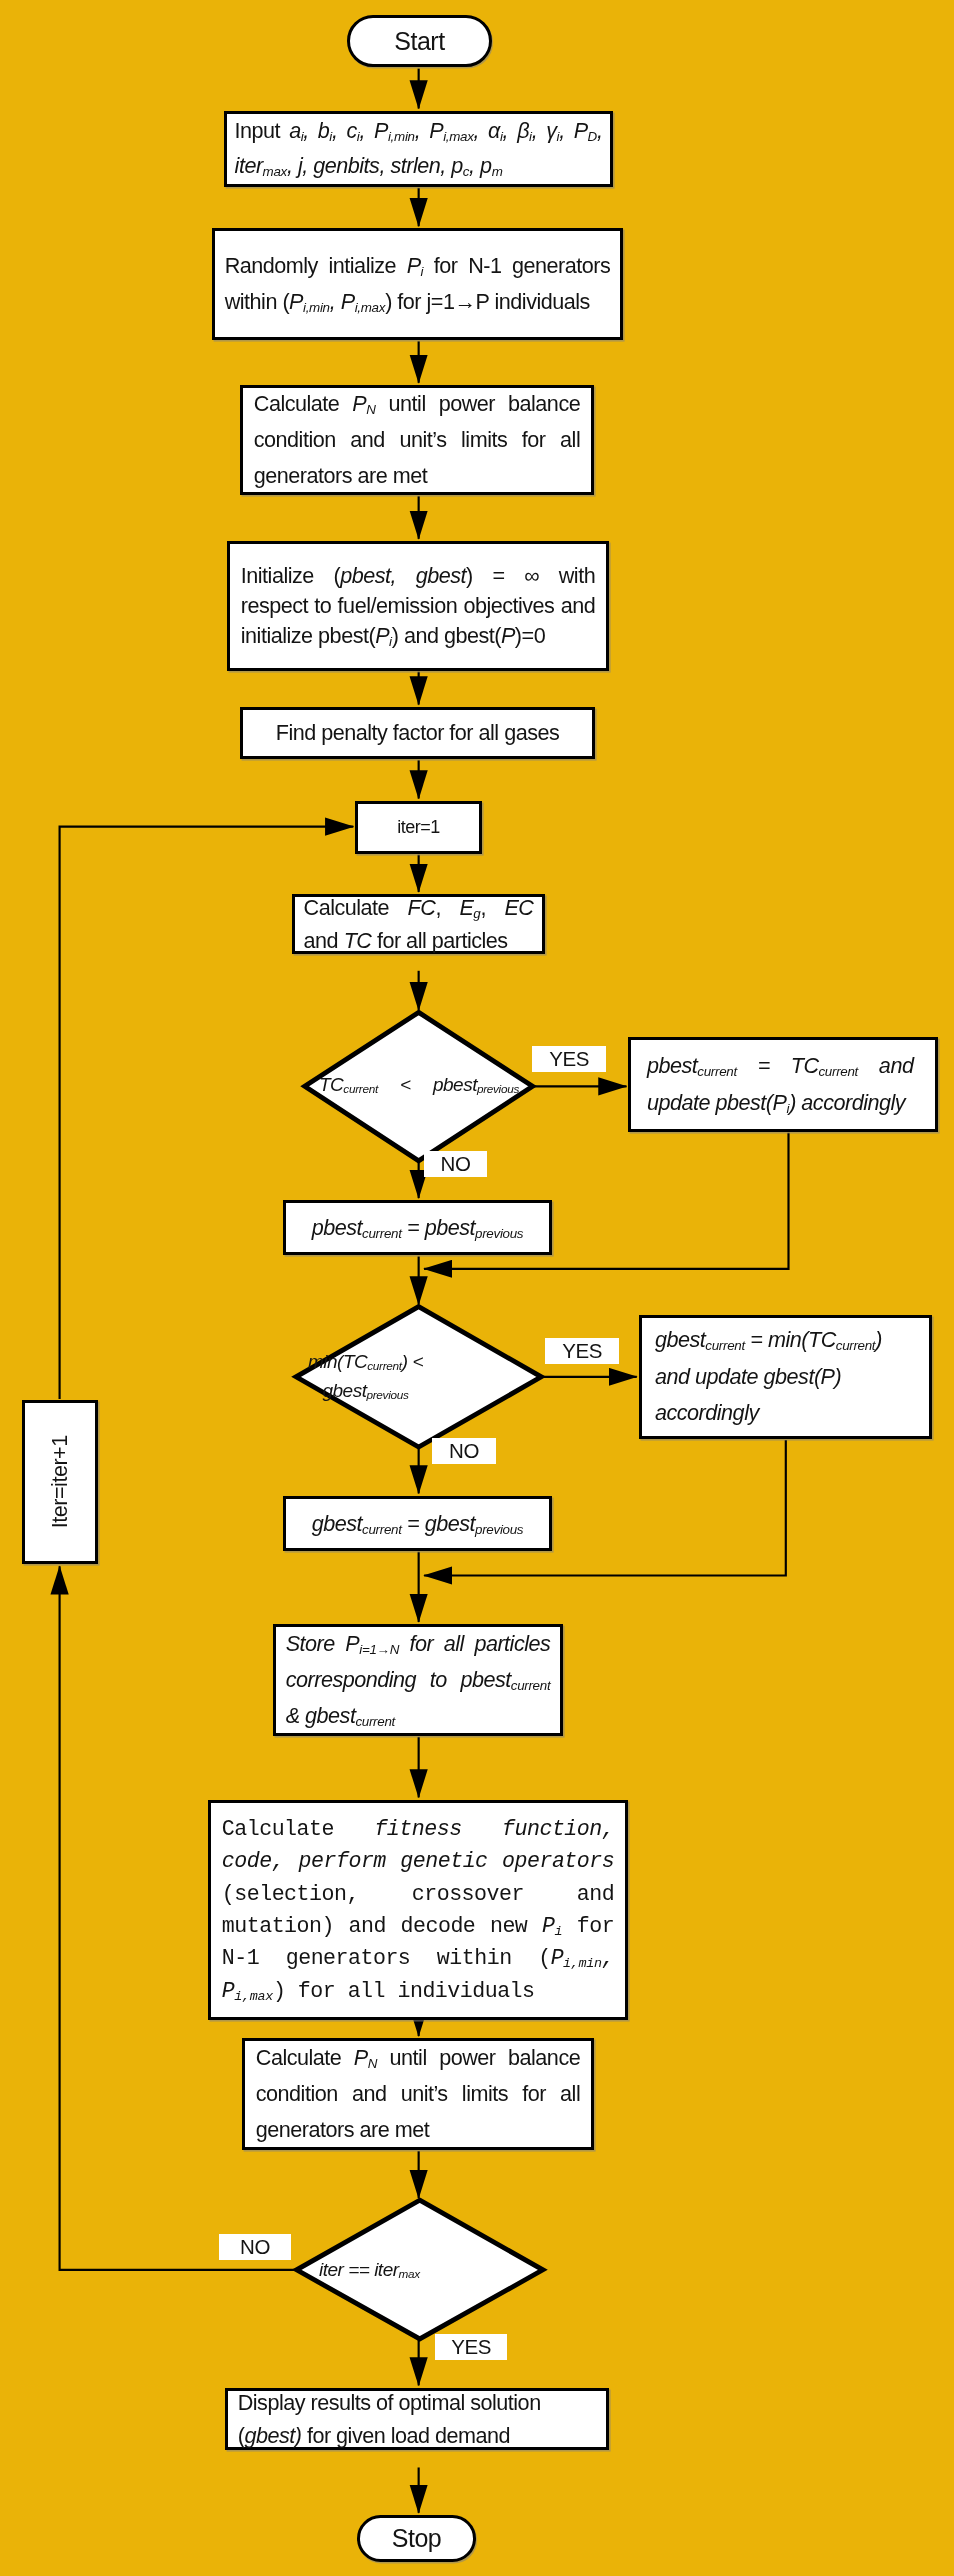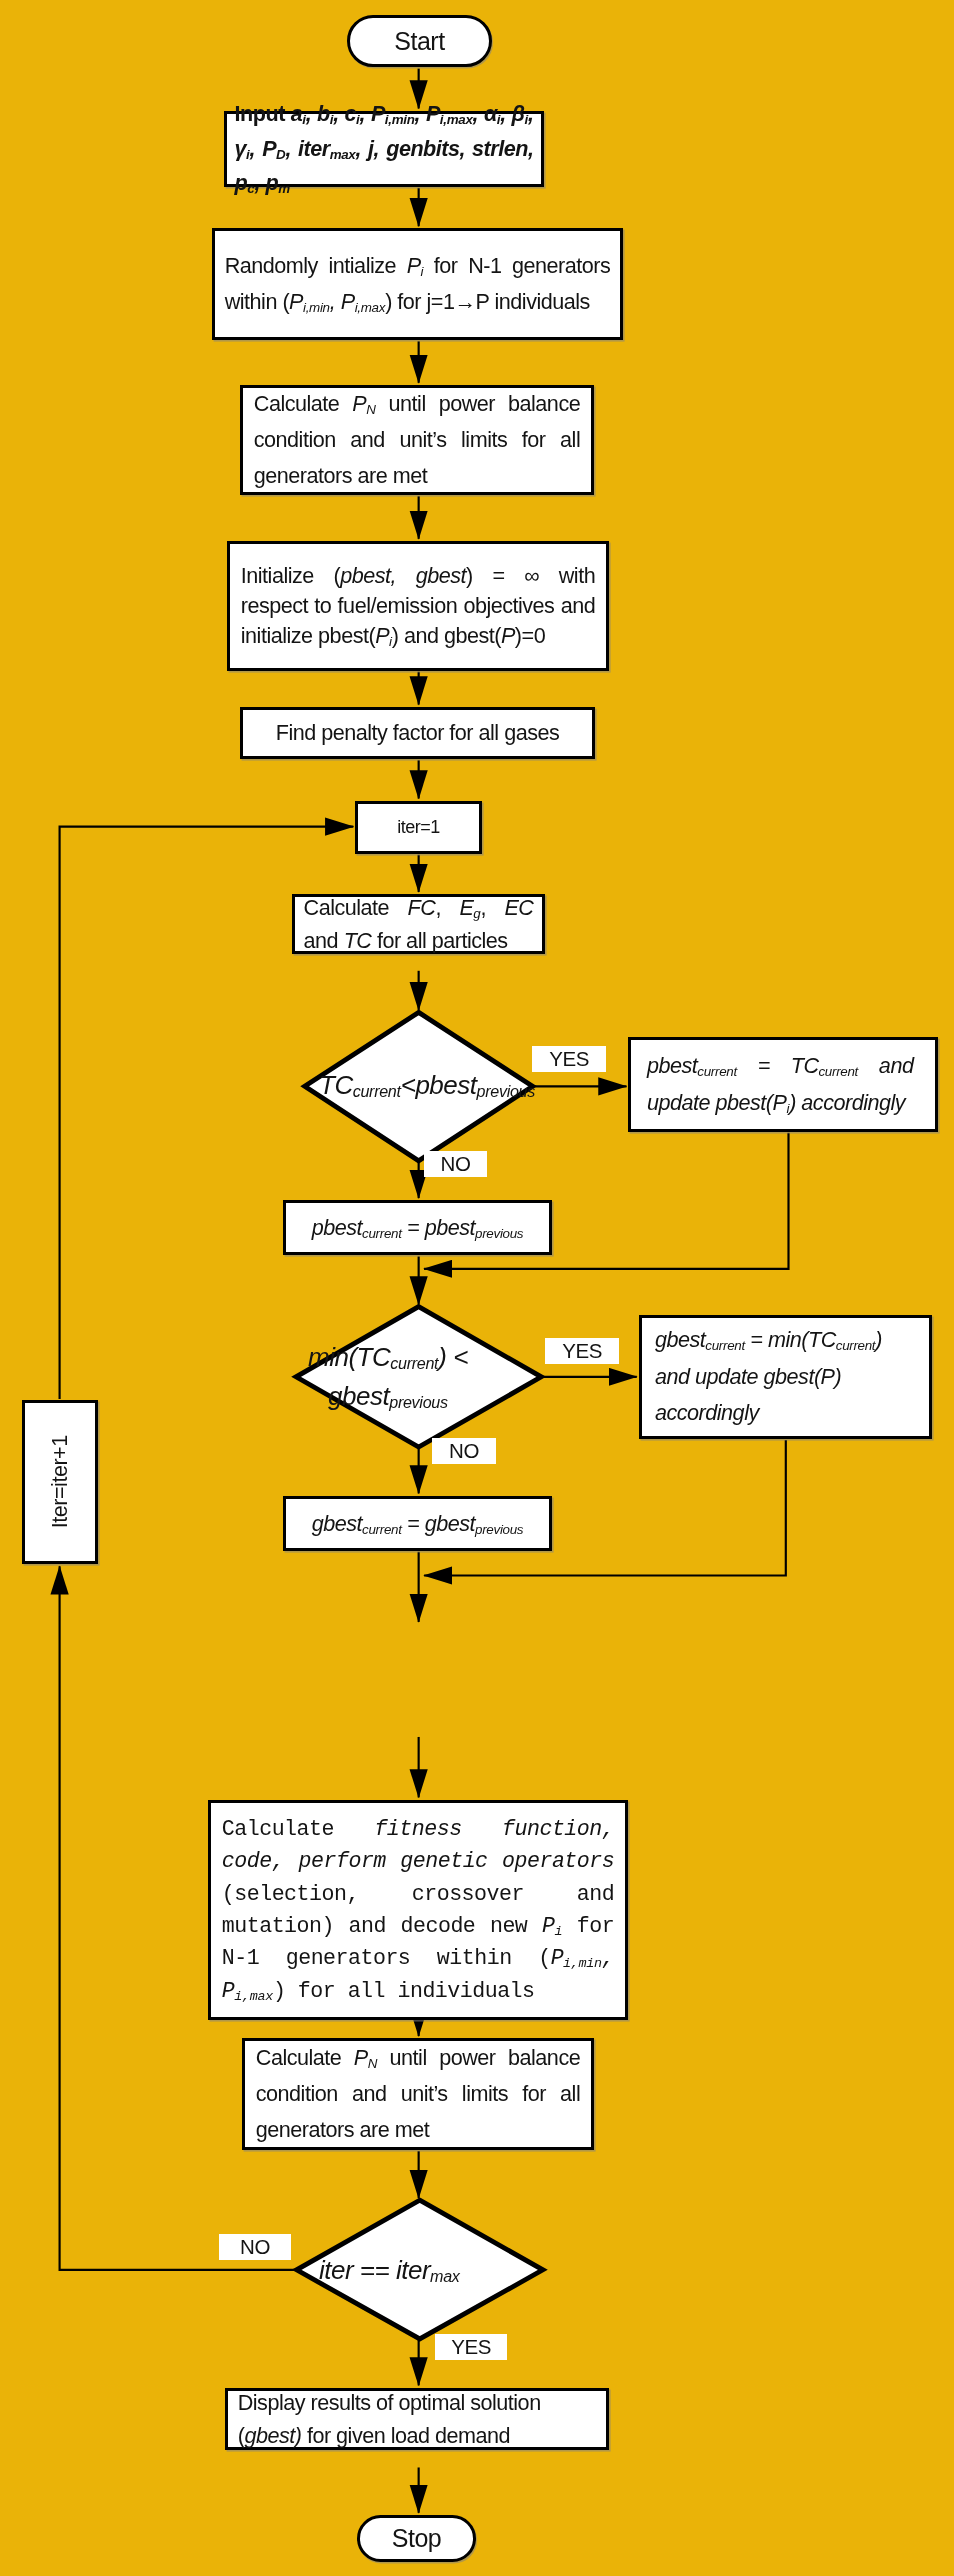--- a/index.html
+++ b/index.html
@@ -7,29 +7,29 @@
           font-family:"Liberation Sans",sans-serif;color:#141414;padding-left:20px;}
   .wires{position:absolute;left:0;top:0;}
   .node{position:absolute;box-sizing:border-box;background:#ffffff;border:3.8px solid #000;
         display:flex;align-items:center;justify-content:center;
         font-size:21.6px;letter-spacing:-0.5px;line-height:1.55;
         box-shadow:1.6px 1.6px 0 rgba(130,130,130,.55);}
   .node .txt{width:100%;}
   .just .txt{text-align:justify;}
   .ctr .txt{text-align:center;}
   .term{border-width:3.2px;border-radius:27px;box-shadow:1.1px 1.6px 0 rgba(130,130,130,.55);}
-  .dtxt{position:absolute;display:flex;align-items:center;justify-content:flex-start;
-        text-align:center;font-size:26px;font-style:italic;letter-spacing:-0.5px;line-height:1.5;}
+  .dtxt{position:absolute;display:flex;align-items:center;justify-content:space-between;
+        text-align:center;font-size:19px;font-style:italic;letter-spacing:-0.5px;line-height:1.5;}
   .blabel{position:absolute;font-size:20.5px;letter-spacing:-0.3px;background:#fff;
         text-align:center;padding:1.1px 2.2px;}
   sub{font-size:0.62em;vertical-align:-0.2em;letter-spacing:-0.3px;}
   i{font-style:italic;}
 
   #n-start{left:347px;top:15px;width:145px;height:52px;font-size:25px;}
-  #n-input{left:224px;top:111px;width:320px;height:76px;padding:3.2px 7.6px;line-height:1.6;font-weight:bold;}
+  #n-input{left:224px;top:111px;width:389px;height:76px;padding:3.2px 7.6px;line-height:1.6;}
   #n-random{left:212px;top:228px;width:411px;height:112px;padding:4.3px 9.7px;line-height:1.66;justify-content:center;}
   #n-calcpn1{left:240px;top:385px;width:354px;height:110px;padding:4.3px 10.8px;line-height:1.66;}
   #n-init{left:227px;top:541px;width:382px;height:130px;padding:4.3px 10.8px;line-height:1.4;}
   #n-penalty{left:240px;top:707px;width:355px;height:52px;padding:2.2px 5.4px;}
   #n-iter1{left:355px;top:801px;width:127px;height:53px;font-size:18px;}
   #n-calcfc{left:292px;top:894px;width:253px;height:60px;padding:4.3px 8.6px;line-height:1.55;}
   #n-pbestyes{left:628px;top:1037px;width:310px;height:95px;padding:4.3px 21.6px 4.3px 16px;
               line-height:1.7;font-style:italic;}
   #n-pbestno{left:283px;top:1200px;width:269px;height:55px;font-style:italic;}
   #n-gbestyes{left:639px;top:1315px;width:293px;height:124px;padding:4.3px 30px 4.3px 13px;
@@ -144,20 +144,23 @@
     </div>
 
   <div id="n-gbestyes" class="node">
     <div class="txt"><i>gbest<sub>current</sub> = min(TC<sub>current</sub>) and update gbest(P) accordingly</i></div>
   </div>
 
   <div id="n-gbestno" class="node ctr">
     <div class="txt"><i>gbest<sub>current</sub> = gbest<sub>previous</sub></i></div>
   </div>
 
+  <div id="n-store" class="node just">
+    <div class="txt"><i>Store P<sub>i=1→N</sub> for all particles corresponding to pbest<sub>current</sub> &amp; gbest<sub>current</sub></i></div>
+  </div>
 
   <div id="n-genetic" class="node just">
     <div class="txt">Calculate <i>fitness function, code, perform genetic operators</i> (selection, crossover and mutation) and decode new <i>P<sub>i</sub></i> for N-1 generators within (<i>P<sub>i,min</sub>, P<sub>i,max</sub></i>) for all individuals</div>
   </div>
 
   <div id="n-calcpn2" class="node just">
     <div class="txt">Calculate <i>P<sub>N</sub></i> until power balance condition and unit’s limits for all generators are met</div>
   </div>
 
   <div id="t-d3" class="dtxt">

